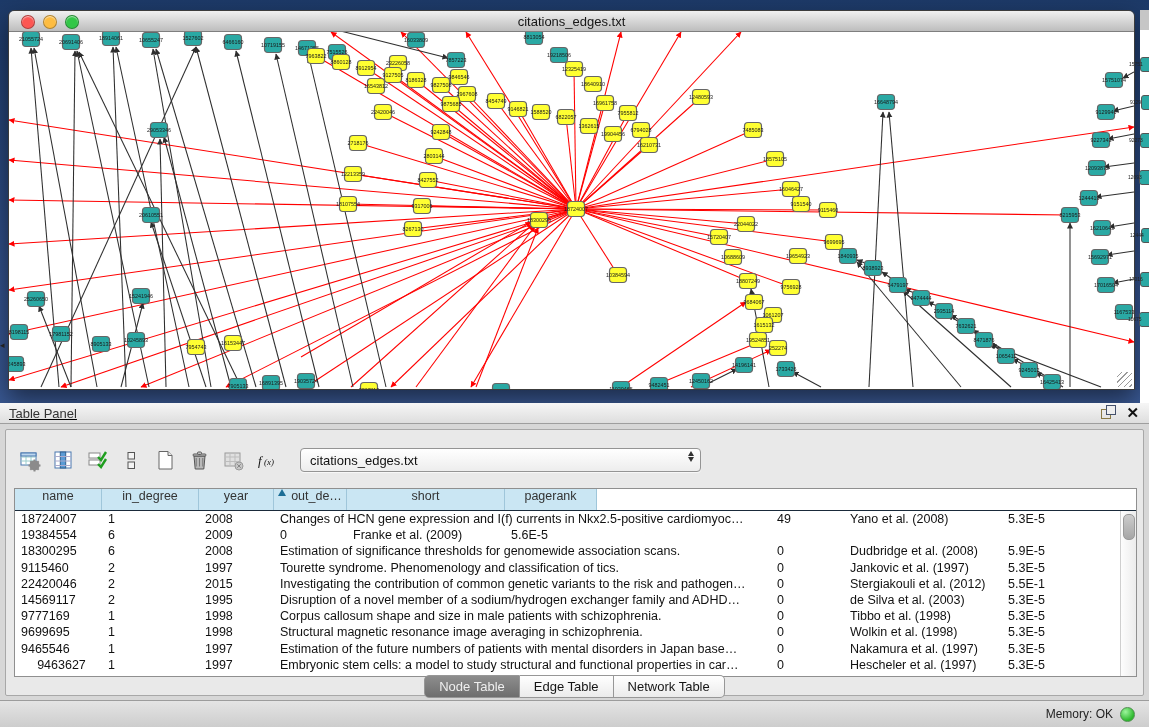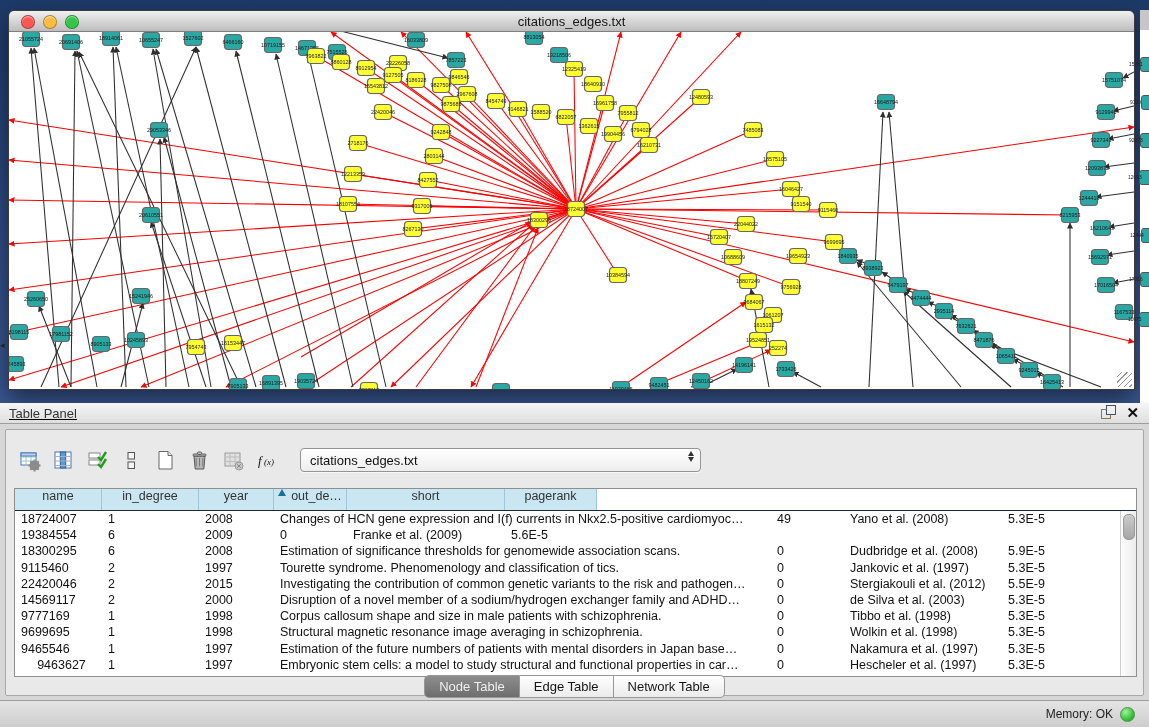--- a/index.html
+++ b/index.html
@@ -604,26 +604,26 @@
             <div class="td" style="width: 158px;">Jankovic et al. (1997)</div>
             <div class="td" style="width: 92px;">5.3E-5</div>
           </div>
           <div class="trow">
             <div class="td" style="width: 87px;">22420046</div>
             <div class="td" style="width: 97px;">2</div>
             <div class="td" style="width: 75px;">2015</div>
             <div class="td" style="width: 497px;">Investigating the contribution of common genetic variants to the risk and pathogen…</div>
             <div class="td" style="width: 73px;">0</div>
             <div class="td" style="width: 158px;">Stergiakouli et al. (2012)</div>
-            <div class="td" style="width: 92px;">5.5E-9</div>
+            <div class="td" style="width: 92px;">5.5E-1</div>
           </div>
           <div class="trow">
             <div class="td" style="width: 87px;">14569117</div>
             <div class="td" style="width: 97px;">2</div>
-            <div class="td" style="width: 75px;">2000</div>
+            <div class="td" style="width: 75px;">1995</div>
             <div class="td" style="width: 497px;">Disruption of a novel member of a sodium/hydrogen exchanger family and ADHD…</div>
             <div class="td" style="width: 73px;">0</div>
             <div class="td" style="width: 158px;">de Silva et al. (2003)</div>
             <div class="td" style="width: 92px;">5.3E-5</div>
           </div>
           <div class="trow">
             <div class="td" style="width: 87px;">9777169</div>
             <div class="td" style="width: 97px;">1</div>
             <div class="td" style="width: 75px;">1998</div>
             <div class="td" style="width: 497px;">Corpus callosum shape and size in male patients with schizophrenia.</div>

